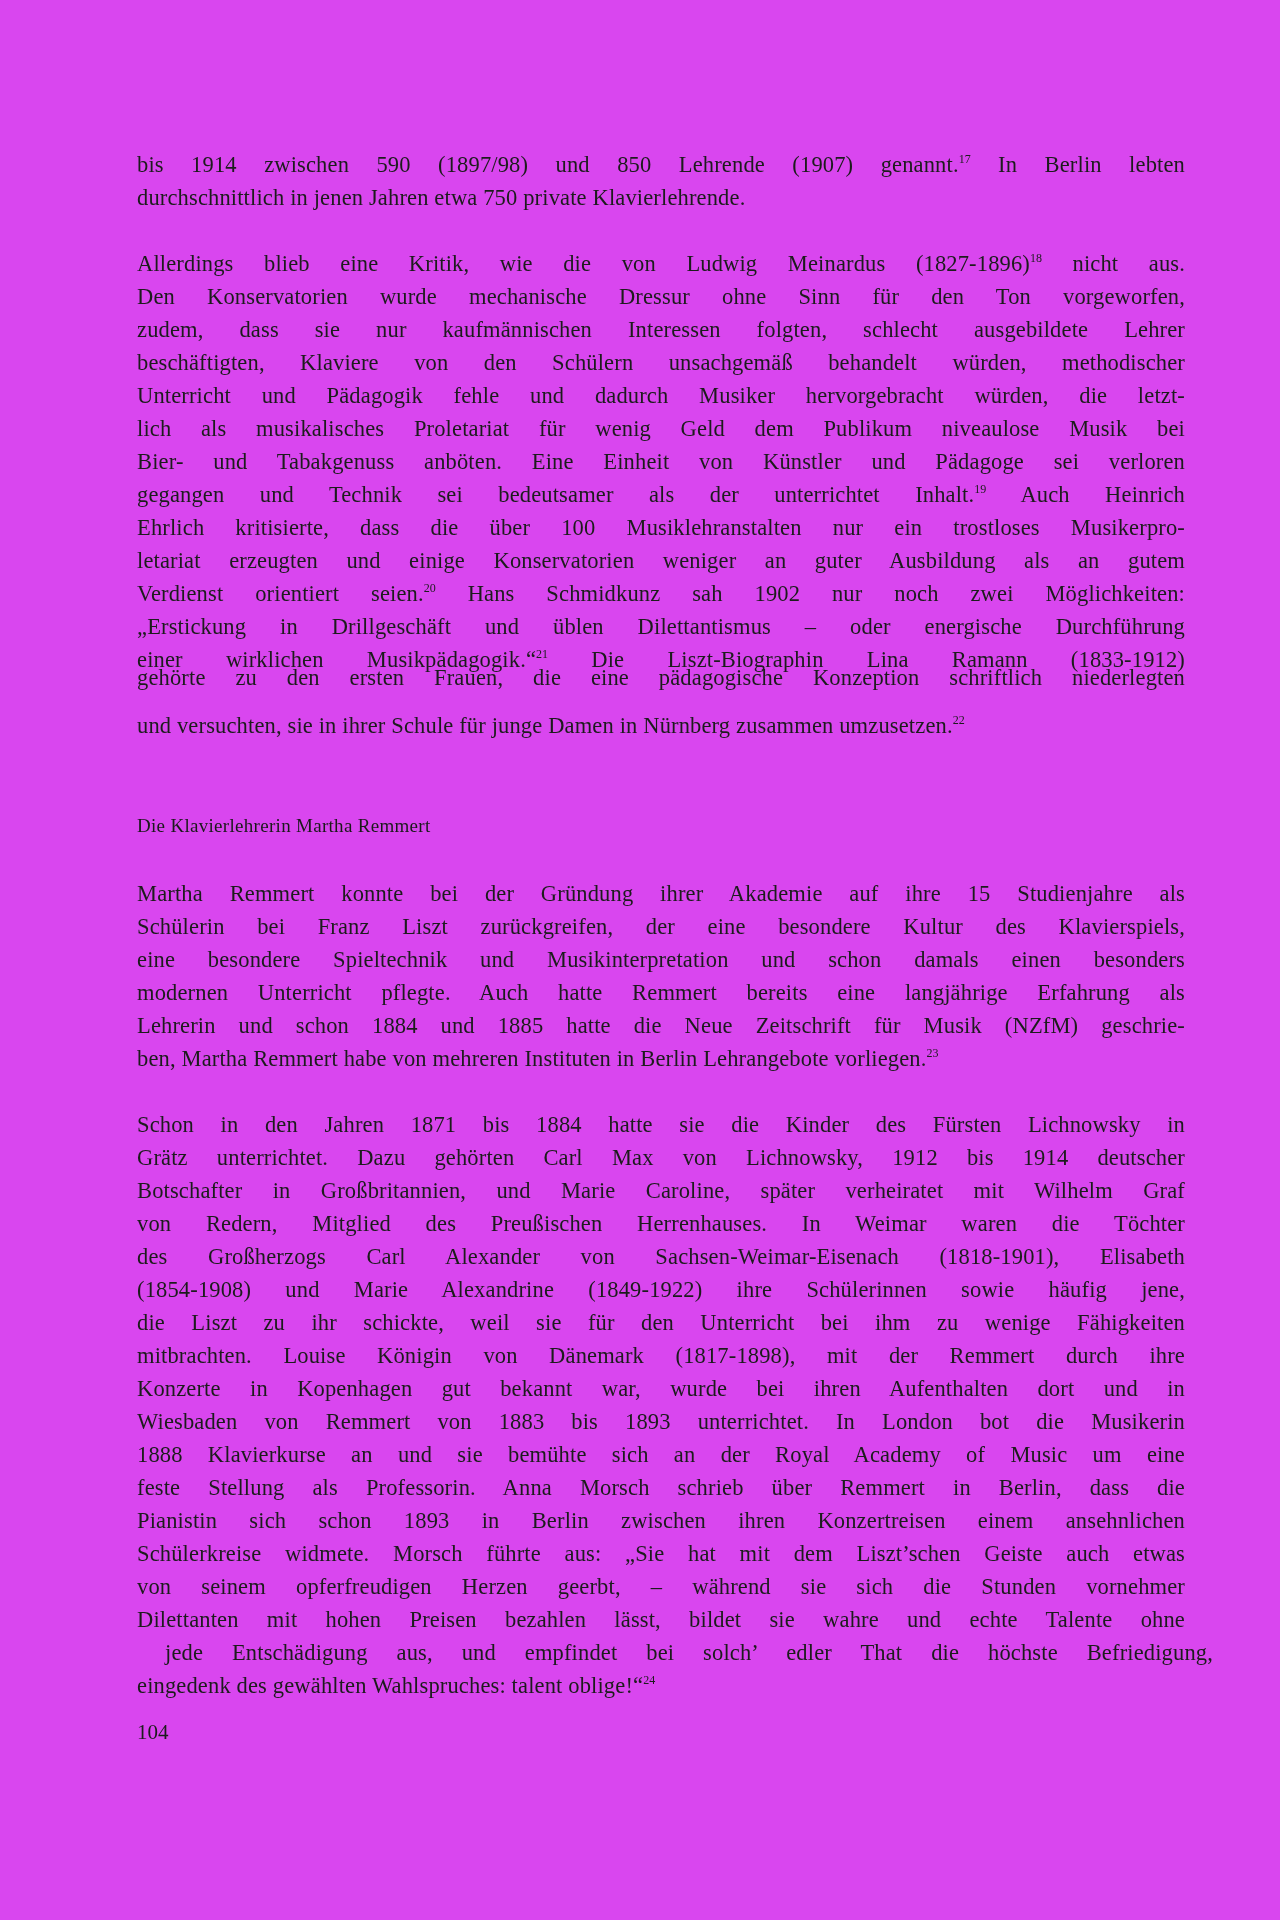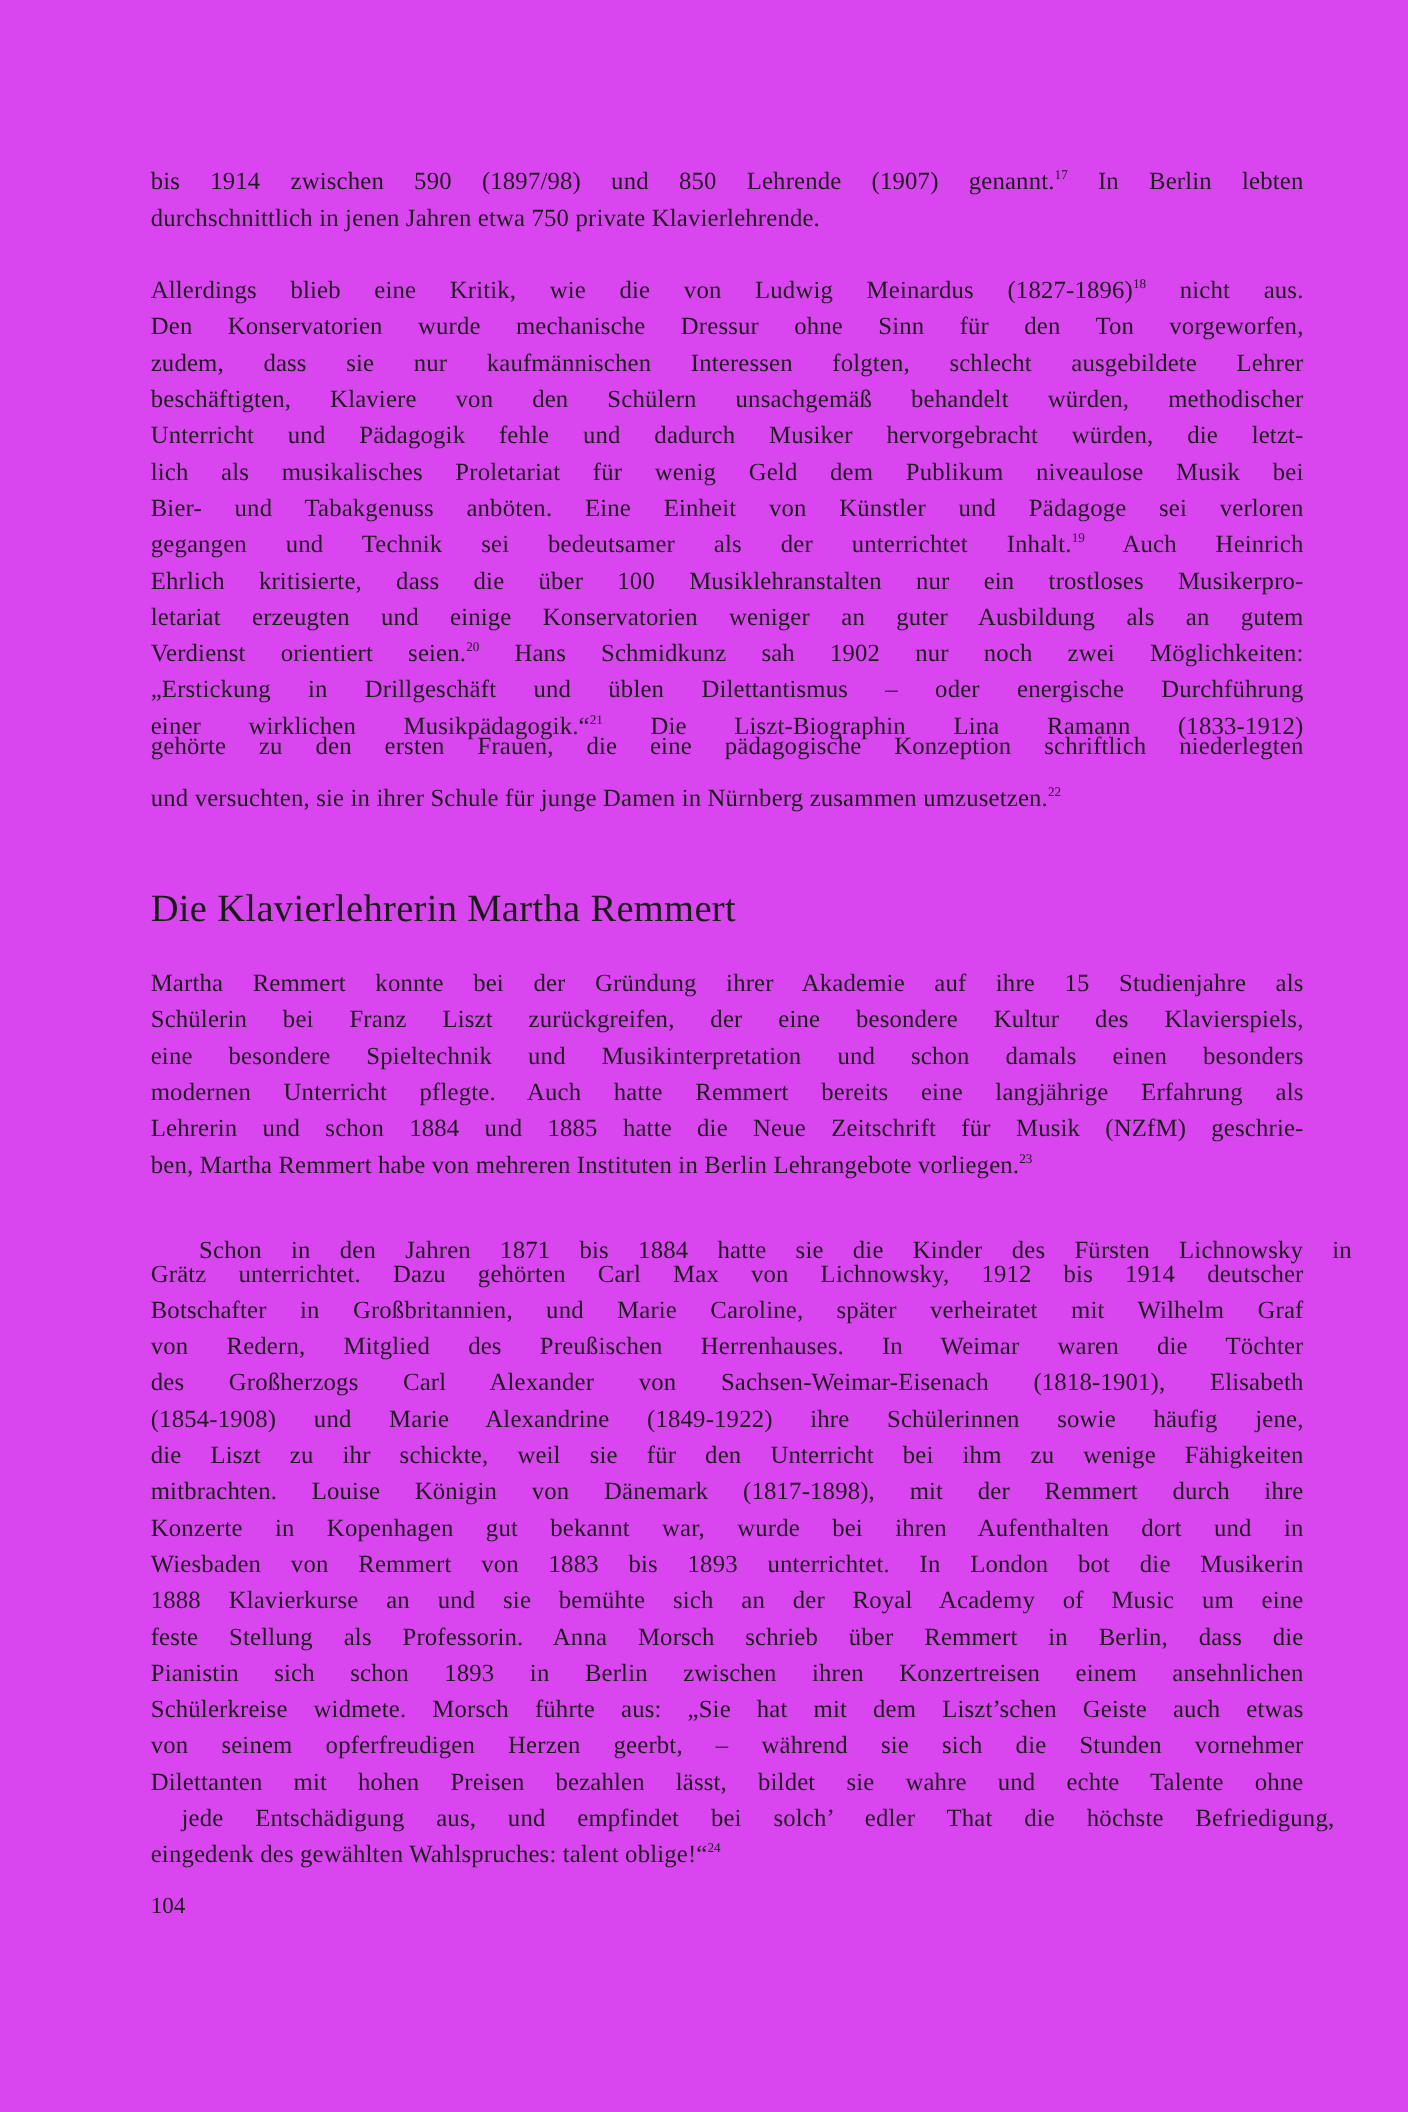--- a/index.html
+++ b/index.html
@@ -15,21 +15,21 @@
     position: absolute; left: 0; width: 1048px;
     font-size: 22.5px; line-height: 33px; height: 33px;
     white-space: nowrap; overflow: visible;
     text-align: justify; text-align-last: justify;
     letter-spacing: 0.15px;
   }
   .line.last { text-align-last: left; }
   .line sup { font-size: 12px; line-height: 0; vertical-align: 0; position: relative; top: -9px; letter-spacing: 0; }
   .heading {
     position: absolute; left: 137px; top: 808px;
-    font-size: 35px; line-height: 36px; color: #1a1a1a; letter-spacing: 0.3px;
+    font-size: 19px; line-height: 36px; color: #1a1a1a; letter-spacing: 0.3px;
   }
   .page-number {
     position: absolute; left: 137px; top: 1718px;
     font-size: 21px; line-height: 28px; color: #1c1c1c;
   }
 </style>
 </head>
 <body>
 
 <div class="page">
@@ -57,21 +57,21 @@
       </div>
       <div class="para" style="top: 877px;">
         <div class="line" style="top: 0px;"><span>Martha Remmert konnte bei der Gründung ihrer Akademie auf ihre 15 Studienjahre als</span></div>
         <div class="line" style="top: 33px;"><span>Schülerin bei Franz Liszt zurückgreifen, der eine besondere Kultur des Klavierspiels,</span></div>
         <div class="line" style="top: 66px;"><span>eine besondere Spieltechnik und Musikinterpretation und schon damals einen besonders</span></div>
         <div class="line" style="top: 99px;"><span>modernen Unterricht pflegte. Auch hatte Remmert bereits eine langjährige Erfahrung als</span></div>
         <div class="line" style="top: 132px;"><span>Lehrerin und schon 1884 und 1885 hatte die Neue Zeitschrift für Musik (NZfM) geschrie-</span></div>
         <div class="line last" style="top: 165px;"><span>ben, Martha Remmert habe von mehreren Instituten in Berlin Lehrangebote vorliegen.</span><sup>23</sup></div>
       </div>
       <div class="para" style="top: 1108px;">
-        <div class="line" style="top: 12px; margin-left: 44px;"><span>Schon in den Jahren 1871 bis 1884 hatte sie die Kinder des Fürsten Lichnowsky in</span></div>
+        <div class="line" style="top: 0px;"><span>Schon in den Jahren 1871 bis 1884 hatte sie die Kinder des Fürsten Lichnowsky in</span></div>
         <div class="line" style="top: 33px;"><span>Grätz unterrichtet. Dazu gehörten Carl Max von Lichnowsky, 1912 bis 1914 deutscher</span></div>
         <div class="line" style="top: 66px;"><span>Botschafter in Großbritannien, und Marie Caroline, später verheiratet mit Wilhelm Graf</span></div>
         <div class="line" style="top: 99px;"><span>von Redern, Mitglied des Preußischen Herrenhauses. In Weimar waren die Töchter</span></div>
         <div class="line" style="top: 132px;"><span>des Großherzogs Carl Alexander von Sachsen-Weimar-Eisenach (1818-1901), Elisabeth</span></div>
         <div class="line" style="top: 165px;"><span>(1854-1908) und Marie Alexandrine (1849-1922) ihre Schülerinnen sowie häufig jene,</span></div>
         <div class="line" style="top: 198px;"><span>die Liszt zu ihr schickte, weil sie für den Unterricht bei ihm zu wenige Fähigkeiten</span></div>
         <div class="line" style="top: 231px;"><span>mitbrachten. Louise Königin von Dänemark (1817-1898), mit der Remmert durch ihre</span></div>
         <div class="line" style="top: 264px;"><span>Konzerte in Kopenhagen gut bekannt war, wurde bei ihren Aufenthalten dort und in</span></div>
         <div class="line" style="top: 297px;"><span>Wiesbaden von Remmert von 1883 bis 1893 unterrichtet. In London bot die Musikerin</span></div>
         <div class="line" style="top: 330px;"><span>1888 Klavierkurse an und sie bemühte sich an der Royal Academy of Music um eine</span></div>

